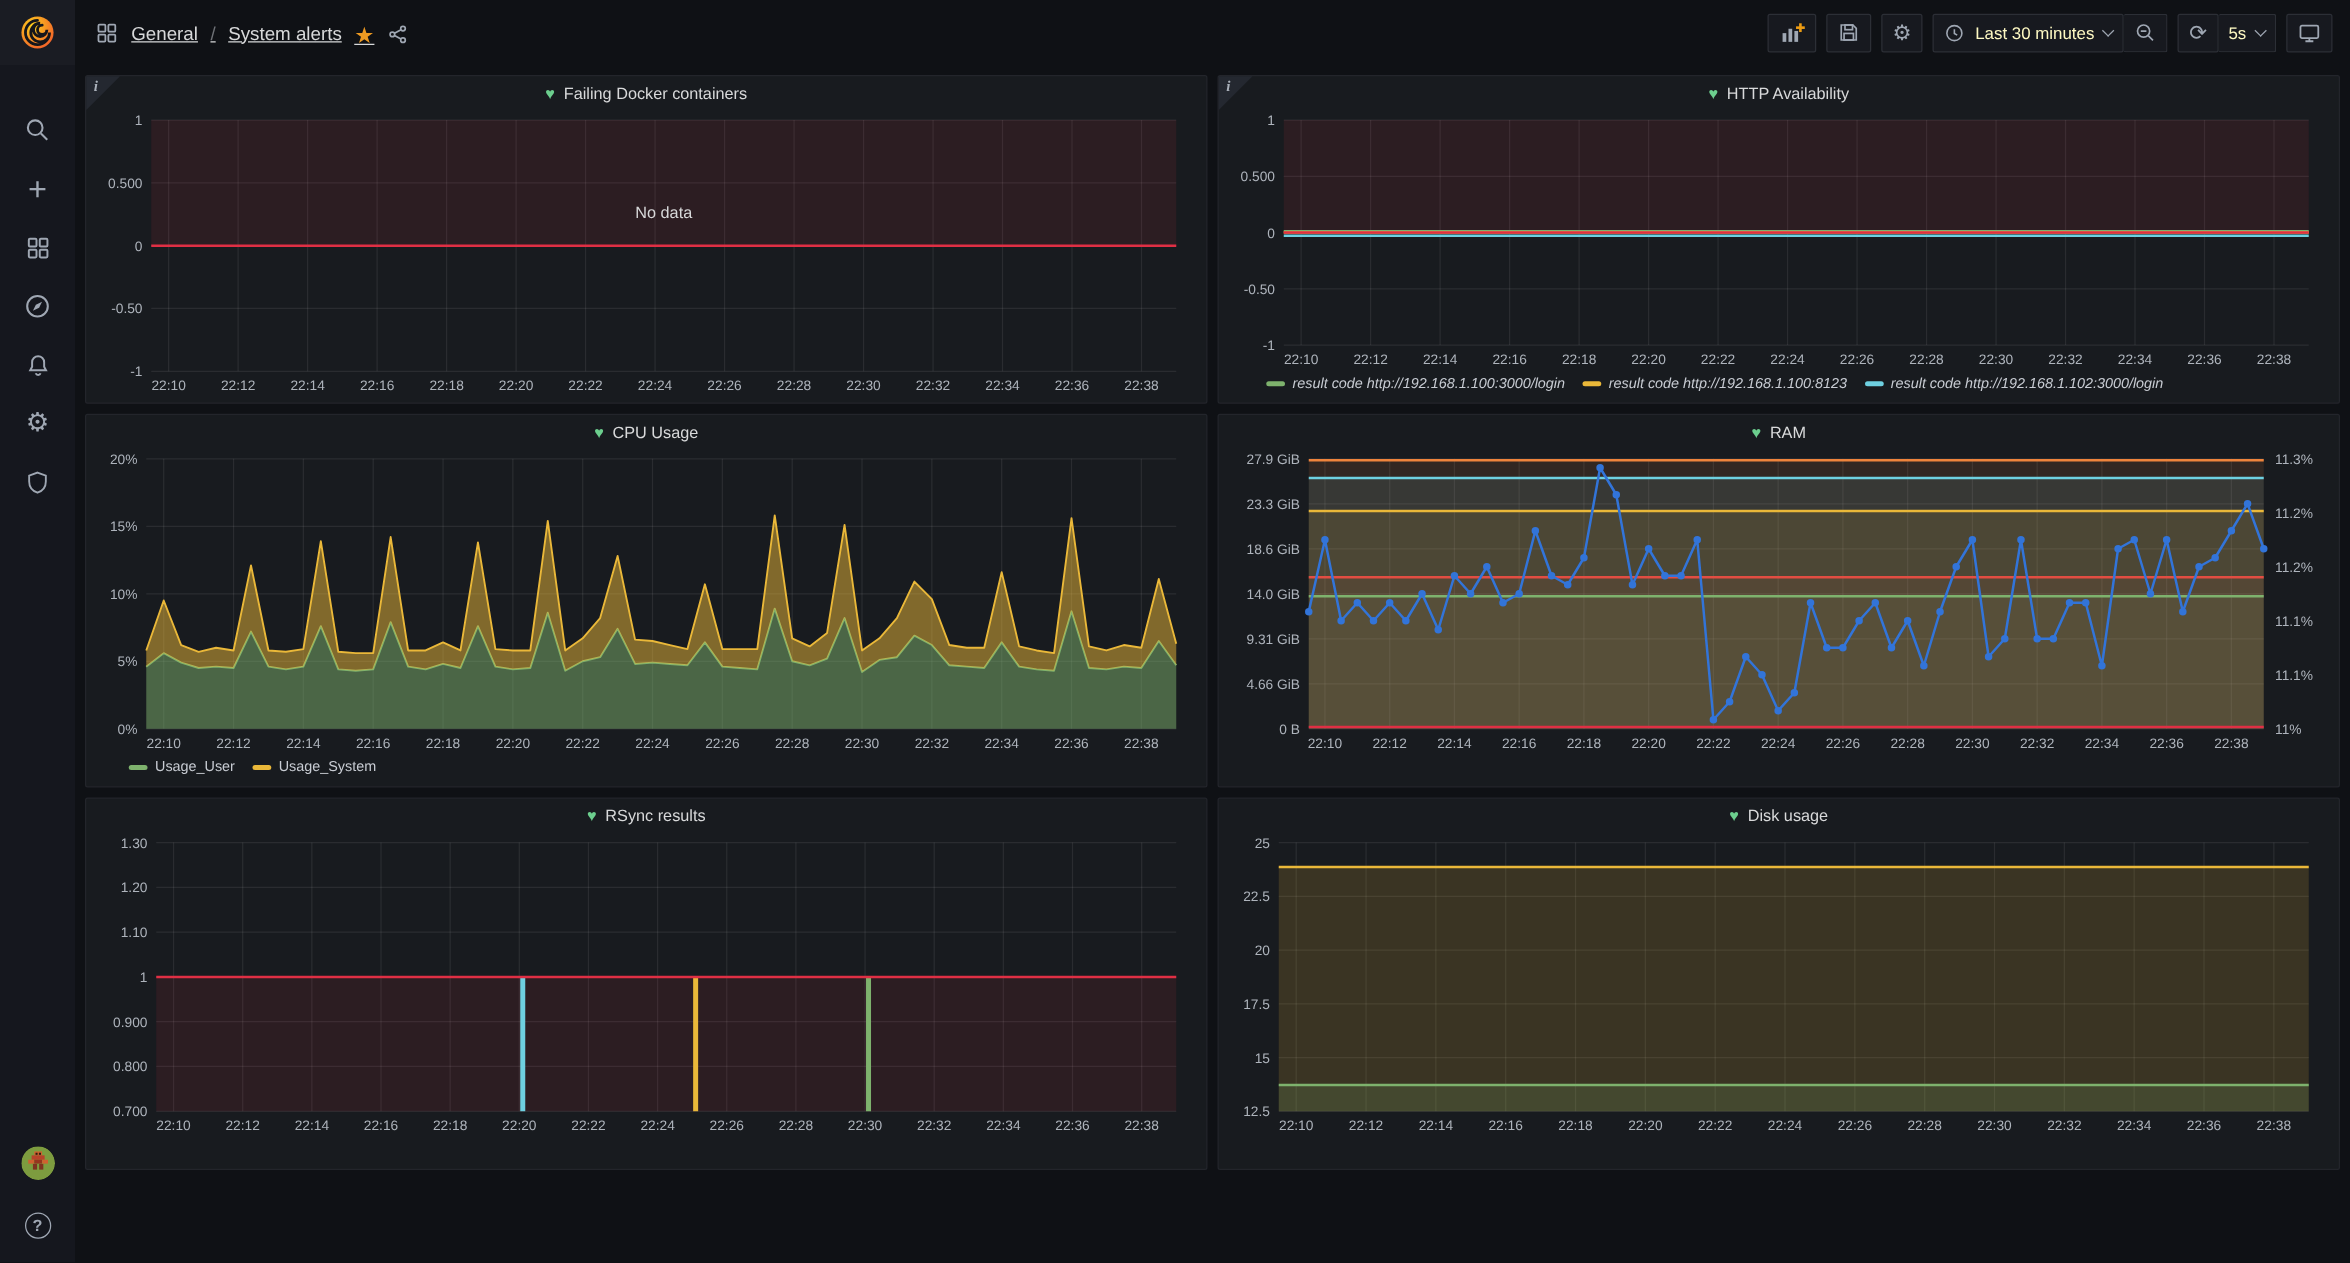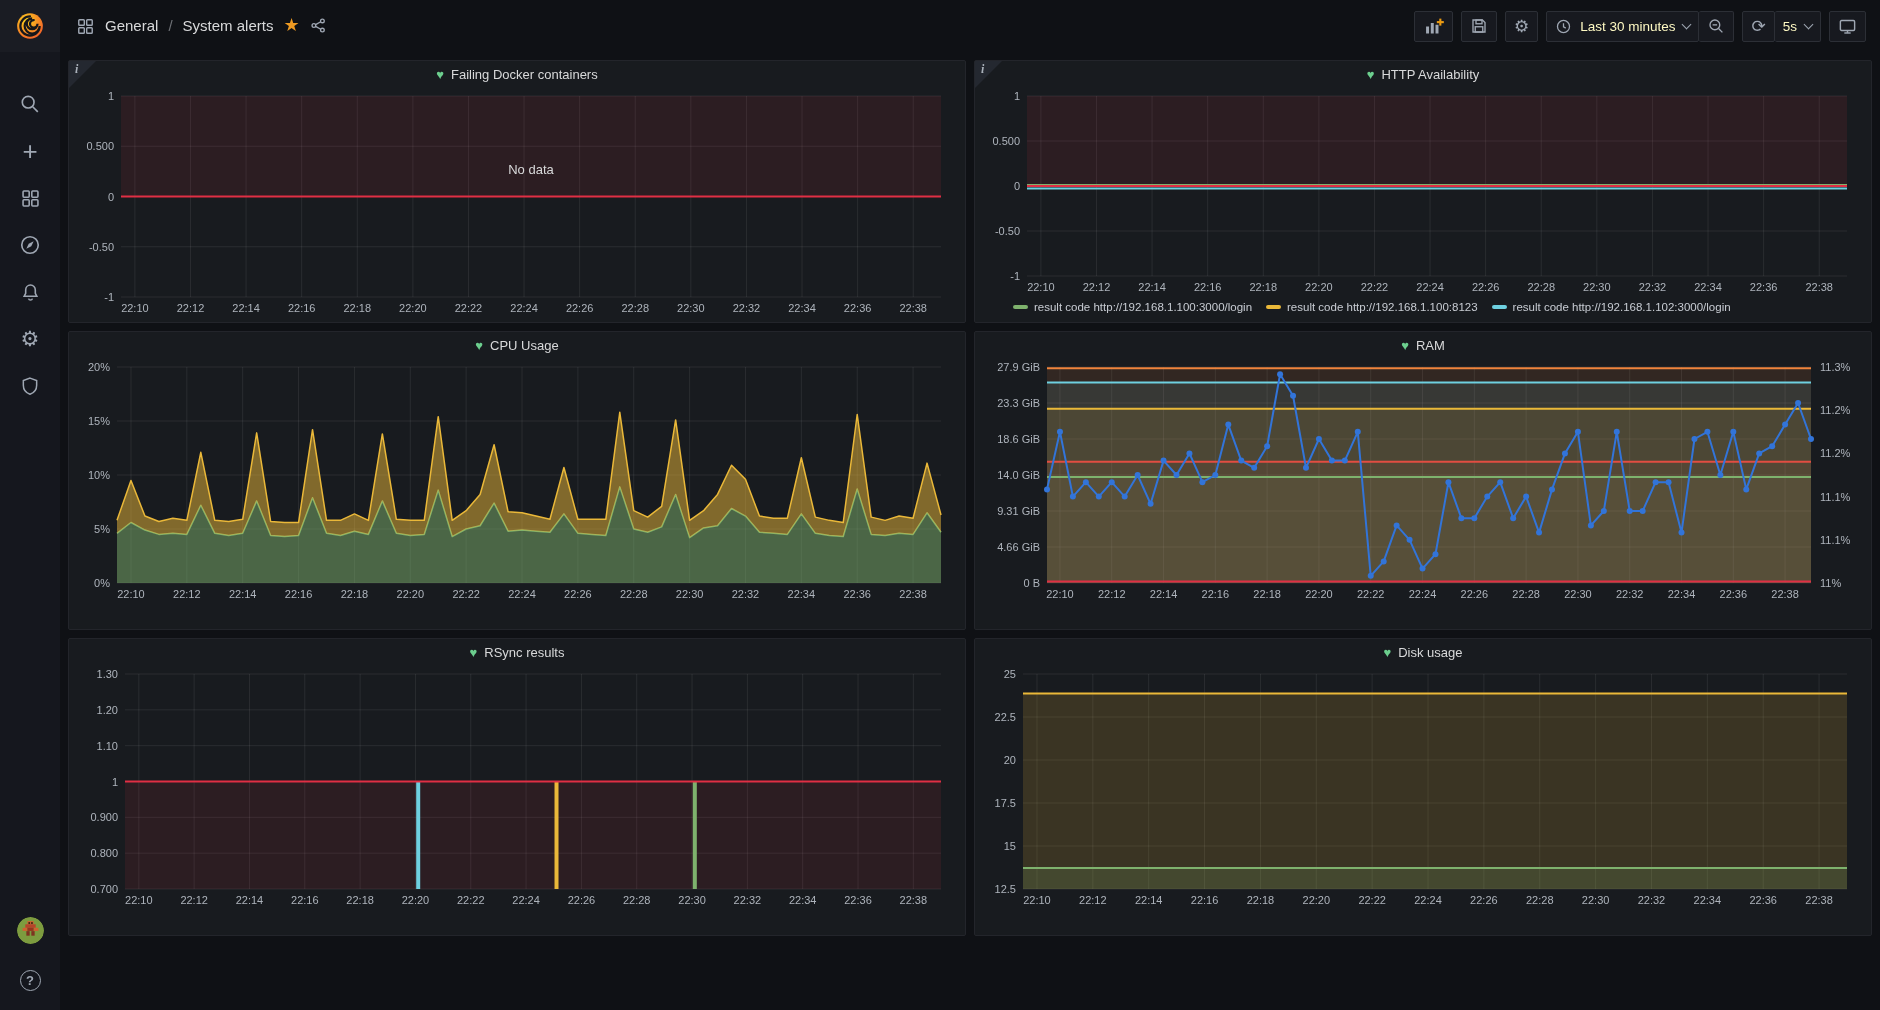--- a/index.html
+++ b/index.html
@@ -17,21 +17,21 @@
   .side-icons { display:flex; flex-direction:column; align-items:center; gap:23px; margin-top:40px; color:#9fa7b3; }
   .side-icon { width:24px; height:24px; display:flex; align-items:center; justify-content:center; cursor:pointer; }
   .glyph-plus { font-size:26px; font-weight:300; line-height:22px; color:#9fa7b3; }
   .glyph-gear { font-size:21px; line-height:22px; color:#9fa7b3; }
   .side-bottom { margin-top:auto; display:flex; flex-direction:column; align-items:center; gap:24px; padding-bottom:18px; }
   .help-circle { width:21px; height:21px; border:1.6px solid #9fa7b3; border-radius:50%;
                  display:flex; align-items:center; justify-content:center; font-size:13px; font-weight:bold; color:#9fa7b3; }
   
   .topnav { position:absolute; left:60px; right:0; top:0; height:52px; display:flex; align-items:center;
             padding:0 14px 0 16px; background:#0f1115; }
-  .crumb { display:flex; align-items:flex-start; gap:10px; font-size:15px; }
+  .crumb { display:flex; align-items:flex-end; gap:10px; font-size:15px;text-decoration:underline; }
   .crumb .sep { color:#6e7176; }
   .crumb .star { color:#ED9A22; font-size:18px; line-height:16px; cursor:pointer; }
   .toolbar { margin-left:auto; display:flex; align-items:center; gap:8px; }
   .btn { height:31px; min-width:32px; padding:0 8px; display:flex; align-items:center; justify-content:center;
          gap:8px; background:#17191f; border:1px solid #2c2f36; border-radius:2px; color:#9fa7b3;
          font-size:13.5px; cursor:pointer; }
   .btn .lbl { color:#fef9c3; white-space:nowrap; }
   .group { display:flex; }
   .group .btn + .btn { border-left:0; }
   .caret { width:7px; height:7px; border-right:1.6px solid #9fa7b3; border-bottom:1.6px solid #9fa7b3;
@@ -326,21 +326,21 @@
           <text x="35" y="57" text-anchor="end" class="tick">0.500</text>
           <line x1="42" y1="8" x2="862" y2="8" stroke="rgba(255,255,255,0.08)"></line>
           <text x="35" y="12" text-anchor="end" class="tick">1</text>
           <rect x="42" y="8" width="820" height="90" fill="rgba(224,47,68,0.10)"></rect>
           <line x1="42" y1="96.92" x2="862" y2="96.92" stroke="#7EB26D" stroke-width="2"></line>
           <line x1="42" y1="98" x2="862" y2="98" stroke="#EAB839" stroke-width="2"></line>
           <line x1="42" y1="100.52" x2="862" y2="100.52" stroke="#6ED0E0" stroke-width="2"></line>
           <line x1="42" y1="98" x2="862" y2="98" stroke="#E02F44" stroke-width="2"></line>
         </svg>
       </div>
-    <div class="legend" style="padding-left: 28px;">
+    <div class="legend" style="padding-left: 28px; font-style: italic;">
         <span class="li"><i class="dash" style="background: rgb(126, 178, 109);"></i>result code http://192.168.1.100:3000/login</span>
         <span class="li"><i class="dash" style="background: rgb(234, 184, 57);"></i>result code http://192.168.1.100:8123</span>
         <span class="li"><i class="dash" style="background: rgb(110, 208, 224);"></i>result code http://192.168.1.102:3000/login</span>
       </div>
   </div>
 
   <div class="panel">
     <div class="panel-header">
       <span class="heart">♥</span>
       <span>CPU Usage</span>
@@ -385,20 +385,24 @@
           <text x="31" y="120" text-anchor="end" class="tick">10%</text>
           <line x1="38" y1="62" x2="862" y2="62" stroke="rgba(255,255,255,0.08)"></line>
           <text x="31" y="66" text-anchor="end" class="tick">15%</text>
           <line x1="38" y1="8" x2="862" y2="8" stroke="rgba(255,255,255,0.08)"></line>
           <text x="31" y="12" text-anchor="end" class="tick">20%</text>
           <path d="M38,174.32L51.96610169491525,163.51999999999998L65.9322033898305,171.08L79.89830508474577,175.4L93.86440677966101,174.32L107.83050847457626,175.4L121.79661016949153,146.24L135.76271186440678,174.32L149.72881355932202,176.48000000000002L163.6949152542373,174.32L177.66101694915253,141.92L191.6271186440678,176.48000000000002L205.59322033898306,177.56L219.5593220338983,176.48000000000002L233.52542372881356,138.68L247.4915254237288,174.32L261.45762711864404,176.48000000000002L275.42372881355936,172.16L289.3898305084746,175.4L303.3559322033898,141.92L317.32203389830505,174.32L331.2881355932203,176.48000000000002L345.2542372881356,175.4L359.22033898305085,131.12L373.1864406779661,177.56L387.1525423728813,170L401.1186440677966,166.76L415.08474576271186,144.08L429.0508474576271,172.16L443.0169491525424,171.08L456.9830508474576,172.16L470.94915254237293,173.24L484.91525423728814,154.88L498.88135593220335,174.32L512.8474576271187,175.4L526.8135593220338,176.48000000000002L540.7796610169491,127.87999999999998L554.7457627118644,170L568.7118644067796,173.24L582.6779661016949,167.84L596.6440677966101,135.44L610.6101694915254,178.64000000000001L624.5762711864406,168.92L638.5423728813558,166.76L652.5084745762712,149.48000000000002L666.4745762711864,157.04L680.4406779661017,173.24L694.4067796610169,174.32L708.3728813559322,175.4L722.3389830508474,154.88L736.3050847457627,174.32L750.271186440678,176.48000000000002L764.2372881355932,177.56L778.2033898305085,130.04000000000002L792.1694915254237,175.4L806.1355932203389,176.48000000000002L820.1016949152543,174.32L834.0677966101695,175.4L848.0338983050848,153.8L862,173.24L862,224L848.0338983050848,224L834.0677966101695,224L820.1016949152543,224L806.1355932203389,224L792.1694915254237,224L778.2033898305085,224L764.2372881355932,224L750.271186440678,224L736.3050847457627,224L722.3389830508474,224L708.3728813559322,224L694.4067796610169,224L680.4406779661017,224L666.4745762711864,224L652.5084745762712,224L638.5423728813558,224L624.5762711864406,224L610.6101694915254,224L596.6440677966101,224L582.6779661016949,224L568.7118644067796,224L554.7457627118644,224L540.7796610169491,224L526.8135593220338,224L512.8474576271187,224L498.88135593220335,224L484.91525423728814,224L470.94915254237293,224L456.9830508474576,224L443.0169491525424,224L429.0508474576271,224L415.08474576271186,224L401.1186440677966,224L387.1525423728813,224L373.1864406779661,224L359.22033898305085,224L345.2542372881356,224L331.2881355932203,224L317.32203389830505,224L303.3559322033898,224L289.3898305084746,224L275.42372881355936,224L261.45762711864404,224L247.4915254237288,224L233.52542372881356,224L219.5593220338983,224L205.59322033898306,224L191.6271186440678,224L177.66101694915253,224L163.6949152542373,224L149.72881355932202,224L135.76271186440678,224L121.79661016949153,224L107.83050847457626,224L93.86440677966101,224L79.89830508474577,224L65.9322033898305,224L51.96610169491525,224L38,224Z" fill="#7EB26D" fill-opacity="0.5"></path>
           <polyline points="38,174.32 51.96610169491525,163.51999999999998 65.9322033898305,171.08 79.89830508474577,175.4 93.86440677966101,174.32 107.83050847457626,175.4 121.79661016949153,146.24 135.76271186440678,174.32 149.72881355932202,176.48000000000002 163.6949152542373,174.32 177.66101694915253,141.92 191.6271186440678,176.48000000000002 205.59322033898306,177.56 219.5593220338983,176.48000000000002 233.52542372881356,138.68 247.4915254237288,174.32 261.45762711864404,176.48000000000002 275.42372881355936,172.16 289.3898305084746,175.4 303.3559322033898,141.92 317.32203389830505,174.32 331.2881355932203,176.48000000000002 345.2542372881356,175.4 359.22033898305085,131.12 373.1864406779661,177.56 387.1525423728813,170 401.1186440677966,166.76 415.08474576271186,144.08 429.0508474576271,172.16 443.0169491525424,171.08 456.9830508474576,172.16 470.94915254237293,173.24 484.91525423728814,154.88 498.88135593220335,174.32 512.8474576271187,175.4 526.8135593220338,176.48000000000002 540.7796610169491,127.87999999999998 554.7457627118644,170 568.7118644067796,173.24 582.6779661016949,167.84 596.6440677966101,135.44 610.6101694915254,178.64000000000001 624.5762711864406,168.92 638.5423728813558,166.76 652.5084745762712,149.48000000000002 666.4745762711864,157.04 680.4406779661017,173.24 694.4067796610169,174.32 708.3728813559322,175.4 722.3389830508474,154.88 736.3050847457627,174.32 750.271186440678,176.48000000000002 764.2372881355932,177.56 778.2033898305085,130.04000000000002 792.1694915254237,175.4 806.1355932203389,176.48000000000002 820.1016949152543,174.32 834.0677966101695,175.4 848.0338983050848,153.8 862,173.24" fill="none" stroke="#7EB26D" stroke-width="1.5" stroke-linejoin="round"></polyline>
           <path d="M38,161.35999999999999L51.96610169491525,121.4L65.9322033898305,157.04L79.89830508474577,162.44L93.86440677966101,159.2L107.83050847457626,161.35999999999999L121.79661016949153,93.31999999999998L135.76271186440678,161.35999999999999L149.72881355932202,162.44L163.6949152542373,160.28000000000003L177.66101694915253,73.88000000000001L191.6271186440678,162.44L205.59322033898306,163.51999999999998L219.5593220338983,163.51999999999998L233.52542372881356,70.64000000000001L247.4915254237288,161.35999999999999L261.45762711864404,161.35999999999999L275.42372881355936,154.88L289.3898305084746,161.35999999999999L303.3559322033898,74.96L317.32203389830505,160.28000000000003L331.2881355932203,161.35999999999999L345.2542372881356,161.35999999999999L359.22033898305085,57.68000000000002L373.1864406779661,161.35999999999999L387.1525423728813,151.64000000000001L401.1186440677966,135.44L415.08474576271186,85.75999999999999L429.0508474576271,152.72L443.0169491525424,153.8L456.9830508474576,157.04000000000002L470.94915254237293,160.28L484.91525423728814,108.44000000000001L498.88135593220335,160.28000000000003L512.8474576271187,160.28L526.8135593220338,160.28L540.7796610169491,53.35999999999999L554.7457627118644,151.64000000000001L568.7118644067796,158.12L582.6779661016949,147.32L596.6440677966101,60.92L610.6101694915254,161.35999999999999L624.5762711864406,151.64000000000001L638.5423728813558,135.44L652.5084745762712,106.27999999999999L666.4745762711864,120.32000000000001L680.4406779661017,157.04L694.4067796610169,159.2L708.3728813559322,159.2L722.3389830508474,98.71999999999998L736.3050847457627,158.12L750.271186440678,161.35999999999999L764.2372881355932,163.51999999999998L778.2033898305085,55.519999999999996L792.1694915254237,158.12L806.1355932203389,161.35999999999999L820.1016949152543,157.04000000000002L834.0677966101695,159.2L848.0338983050848,104.12000000000002L862,155.95999999999998L862,173.24L848.0338983050848,153.8L834.0677966101695,175.4L820.1016949152543,174.32L806.1355932203389,176.48000000000002L792.1694915254237,175.4L778.2033898305085,130.04000000000002L764.2372881355932,177.56L750.271186440678,176.48000000000002L736.3050847457627,174.32L722.3389830508474,154.88L708.3728813559322,175.4L694.4067796610169,174.32L680.4406779661017,173.24L666.4745762711864,157.04L652.5084745762712,149.48000000000002L638.5423728813558,166.76L624.5762711864406,168.92L610.6101694915254,178.64000000000001L596.6440677966101,135.44L582.6779661016949,167.84L568.7118644067796,173.24L554.7457627118644,170L540.7796610169491,127.87999999999998L526.8135593220338,176.48000000000002L512.8474576271187,175.4L498.88135593220335,174.32L484.91525423728814,154.88L470.94915254237293,173.24L456.9830508474576,172.16L443.0169491525424,171.08L429.0508474576271,172.16L415.08474576271186,144.08L401.1186440677966,166.76L387.1525423728813,170L373.1864406779661,177.56L359.22033898305085,131.12L345.2542372881356,175.4L331.2881355932203,176.48000000000002L317.32203389830505,174.32L303.3559322033898,141.92L289.3898305084746,175.4L275.42372881355936,172.16L261.45762711864404,176.48000000000002L247.4915254237288,174.32L233.52542372881356,138.68L219.5593220338983,176.48000000000002L205.59322033898306,177.56L191.6271186440678,176.48000000000002L177.66101694915253,141.92L163.6949152542373,174.32L149.72881355932202,176.48000000000002L135.76271186440678,174.32L121.79661016949153,146.24L107.83050847457626,175.4L93.86440677966101,174.32L79.89830508474577,175.4L65.9322033898305,171.08L51.96610169491525,163.51999999999998L38,174.32Z" fill="#EAB839" fill-opacity="0.5"></path>
           <polyline points="38,161.35999999999999 51.96610169491525,121.4 65.9322033898305,157.04 79.89830508474577,162.44 93.86440677966101,159.2 107.83050847457626,161.35999999999999 121.79661016949153,93.31999999999998 135.76271186440678,161.35999999999999 149.72881355932202,162.44 163.6949152542373,160.28000000000003 177.66101694915253,73.88000000000001 191.6271186440678,162.44 205.59322033898306,163.51999999999998 219.5593220338983,163.51999999999998 233.52542372881356,70.64000000000001 247.4915254237288,161.35999999999999 261.45762711864404,161.35999999999999 275.42372881355936,154.88 289.3898305084746,161.35999999999999 303.3559322033898,74.96 317.32203389830505,160.28000000000003 331.2881355932203,161.35999999999999 345.2542372881356,161.35999999999999 359.22033898305085,57.68000000000002 373.1864406779661,161.35999999999999 387.1525423728813,151.64000000000001 401.1186440677966,135.44 415.08474576271186,85.75999999999999 429.0508474576271,152.72 443.0169491525424,153.8 456.9830508474576,157.04000000000002 470.94915254237293,160.28 484.91525423728814,108.44000000000001 498.88135593220335,160.28000000000003 512.8474576271187,160.28 526.8135593220338,160.28 540.7796610169491,53.35999999999999 554.7457627118644,151.64000000000001 568.7118644067796,158.12 582.6779661016949,147.32 596.6440677966101,60.92 610.6101694915254,161.35999999999999 624.5762711864406,151.64000000000001 638.5423728813558,135.44 652.5084745762712,106.27999999999999 666.4745762711864,120.32000000000001 680.4406779661017,157.04 694.4067796610169,159.2 708.3728813559322,159.2 722.3389830508474,98.71999999999998 736.3050847457627,158.12 750.271186440678,161.35999999999999 764.2372881355932,163.51999999999998 778.2033898305085,55.519999999999996 792.1694915254237,158.12 806.1355932203389,161.35999999999999 820.1016949152543,157.04000000000002 834.0677966101695,159.2 848.0338983050848,104.12000000000002 862,155.95999999999998" fill="none" stroke="#EAB839" stroke-width="1.5" stroke-linejoin="round"></polyline>
         </svg>
+      </div>
+    <div class="legend" style="padding-left: 24px;">
+        <span class="li"><i class="dash" style="background: rgb(126, 178, 109);"></i>Usage_User</span>
+        <span class="li"><i class="dash" style="background: rgb(234, 184, 57);"></i>Usage_System</span>
       </div>
   </div>
 
   <div class="panel">
     <div class="panel-header">
       <span class="heart">♥</span>
       <span>RAM</span>
     </div>
     <div class="chart-wrap">
         <svg width="876" height="244">

